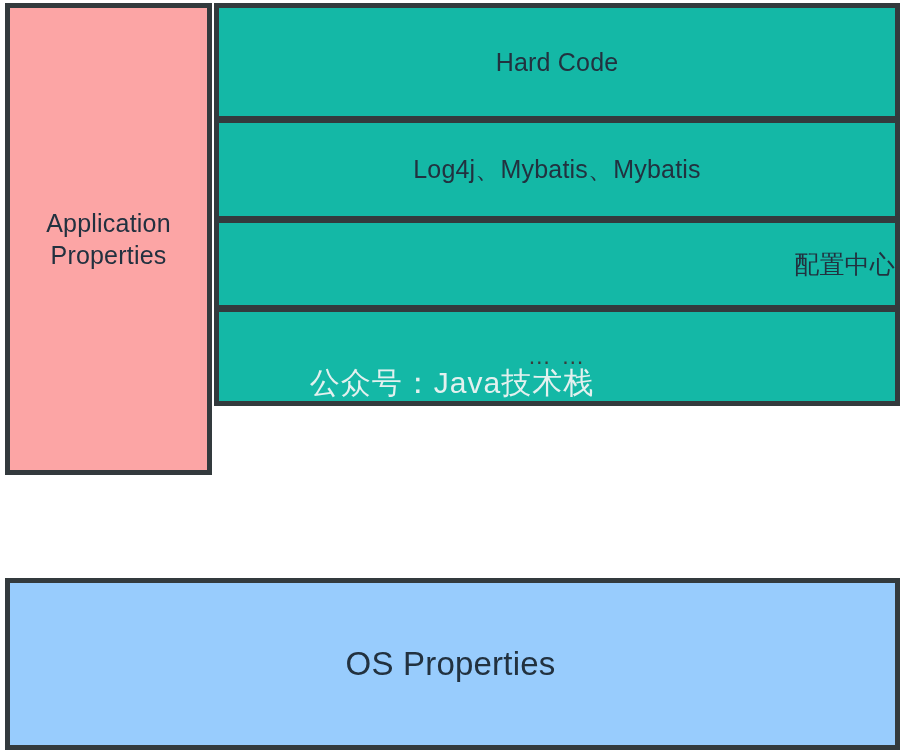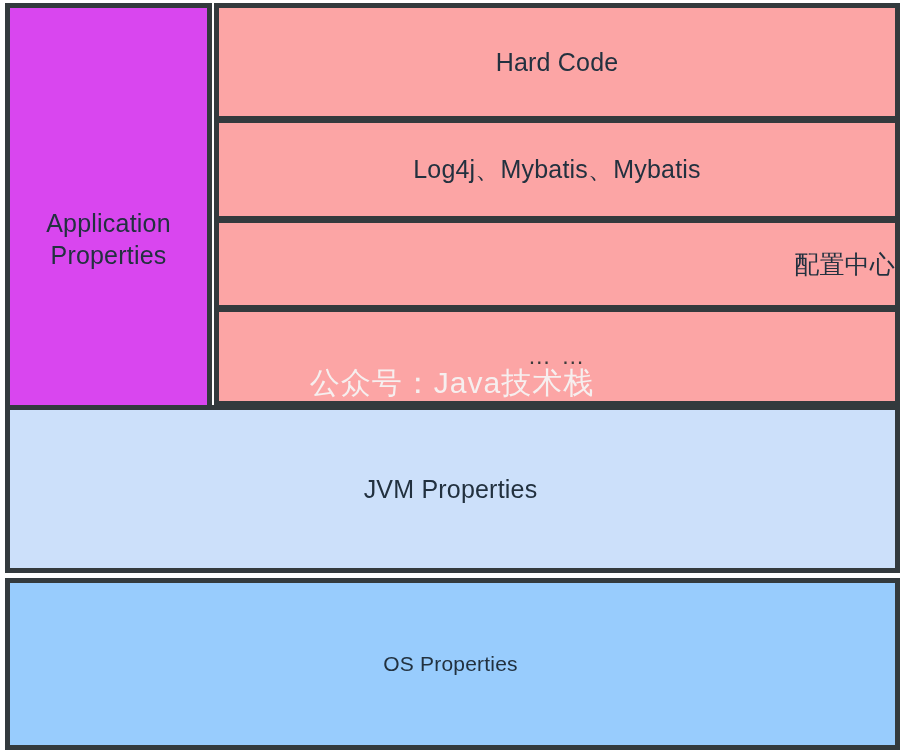--- a/index.html
+++ b/index.html
@@ -38,39 +38,39 @@
     line-height: 1.3;
     white-space: pre-line;
   }
 
   
   #app-properties-box {
     left: 5px;
     top: 3px;
     width: 207px;
     height: 472px;
-    background: #d946ef;
+    background: #fca5a5;
   }
   #app-properties-box .label {
     font-size: 25px;
   }
 
   #app-sources-column {
     position: absolute;
     left: 214px;
     top: 3px;
     width: 686px;
     height: 400px;
   }
 
   .source-row {
     position: absolute;
     left: 0;
     width: 686px;
-    background: #fca5a5;
+    background: #14b8a6;
   }
   .source-row .label {
     font-size: 25px;
   }
 
   #source-row-0 { top: 0px;   height: 118px; }
   #source-row-1 { top: 115px; height: 103px; }
   #source-row-2 { top: 215px; height: 92px; justify-content: flex-end;  }
   #source-row-3 { top: 304px; height: 99px;  }
 
@@ -95,21 +95,21 @@
 
   
   #os-properties-box {
     left: 5px;
     top: 578px;
     width: 895px;
     height: 172px;
     background: #98ccfd;
   }
   #os-properties-box .label {
-    font-size: 21px;
+    font-size: 33px;
     transform: translateX(-2px);
   }
 
   
   #watermark {
     position: absolute;
     left: 0;
     top: 363px;
     width: 904px;
     text-align: center;
@@ -146,21 +146,18 @@
     </div>
 
     <div class="box source-row" id="source-row-3">
       <span class="label dots">… …</span>
     </div>
 
   </div>
 
   <div id="watermark">公众号：Java技术栈</div>
 
-  <div class="box" id="jvm-properties-box">
-    <span class="label">JVM Properties</span>
-  </div>
 
   <div class="box" id="os-properties-box">
     <span class="label">OS Properties</span>
   </div>
 
 </div>
 
 </body></html>

